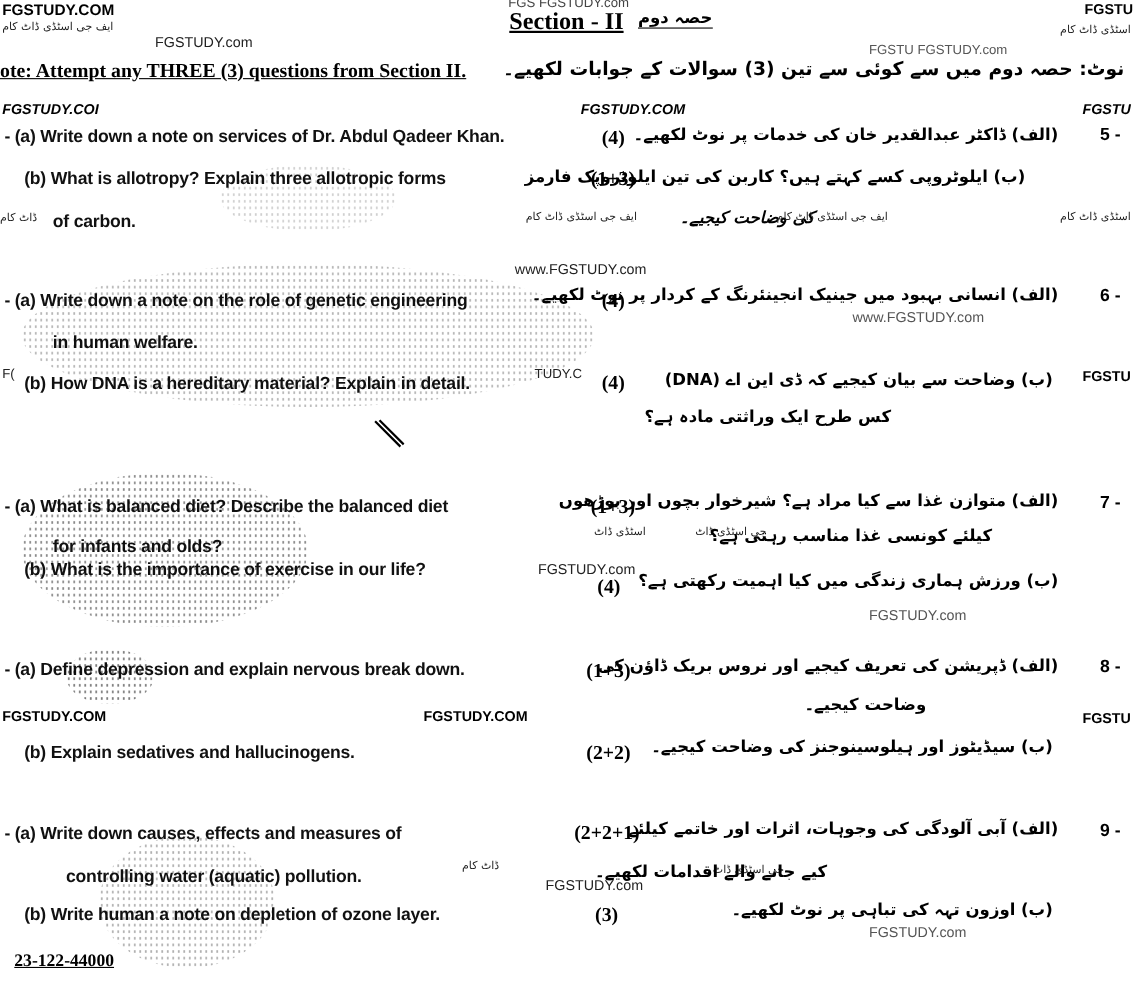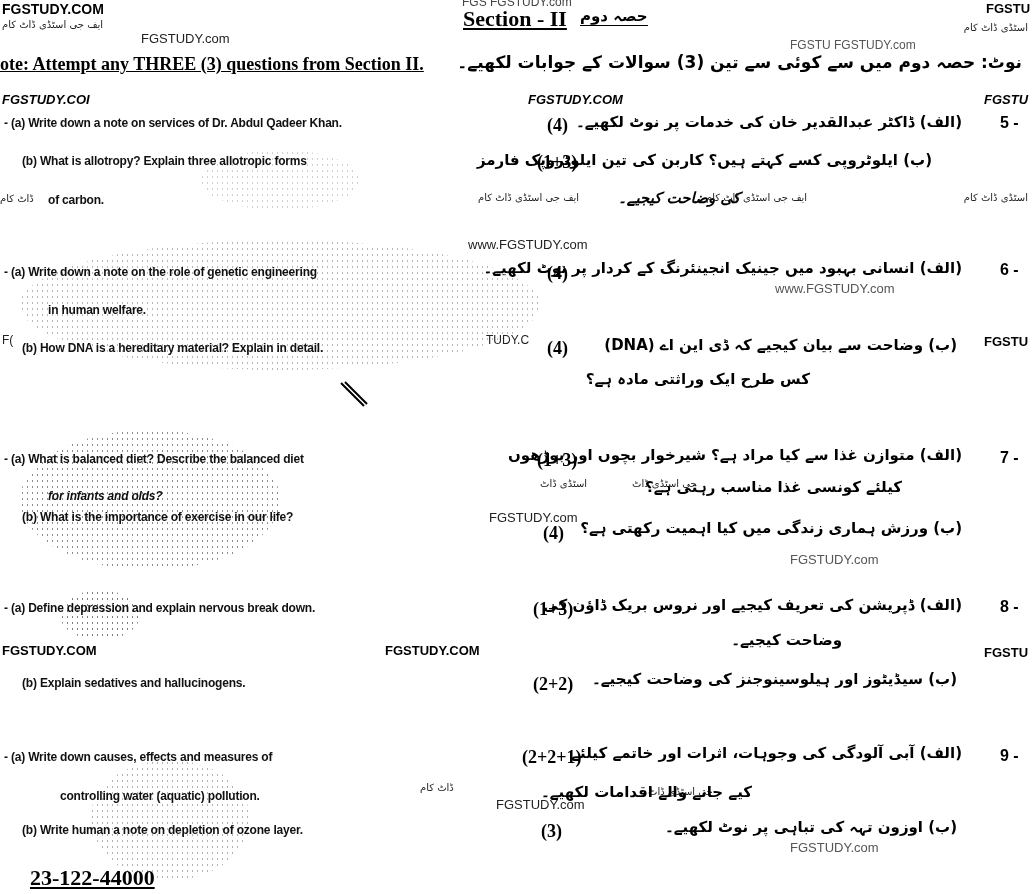--- a/index.html
+++ b/index.html
@@ -3,21 +3,21 @@
 <meta charset="utf-8">
 <style>
   html, body { margin:0; padding:0; background:#ffffff; }
   body { width:1032px; height:894px; position:relative; overflow:hidden; color:#000; font-family:"Liberation Sans", sans-serif; }
   .abs { position:absolute; white-space:nowrap; }
   .wm { font-family:"Liberation Sans", sans-serif; font-weight:bold; font-size:13px; color:#000; }
   .wm-i { font-style:italic; }
   .wm-thin { font-family:"Liberation Sans", sans-serif; font-weight:normal; font-size:13px; color:#222; }
   .wm-small { font-size:12px; }
   .serif-b { font-family:"Liberation Serif", serif; font-weight:bold;text-decoration:underline; }
-  .q { font-family:"Liberation Sans", sans-serif; font-weight:bold; font-size:12px; letter-spacing:-0.2px; color:#111; }
+  .q { font-family:"Liberation Sans", sans-serif; font-weight:bold; font-size:16px; letter-spacing:-0.2px; color:#111; }
   .marks { font-family:"Liberation Serif", serif; font-weight:bold; font-size:18px; color:#000; }
   .ur { font-family:"DejaVu Sans", sans-serif; font-weight:bold; font-size:15px; direction:rtl; unicode-bidi:plaintext; color:#000; }
   .ur-s { font-family:"DejaVu Sans", sans-serif; font-size:10px; direction:rtl; color:#222; }
   .qnum { font-family:"Liberation Sans", sans-serif; font-weight:bold; font-size:16px; }
   .noise { position:absolute; border-radius:50%; pointer-events:none;
     background-image: radial-gradient(#000 0.8px, transparent 1px);
     background-size: 5px 6px; opacity:0.28; }
   .underline { border-bottom:1.5px solid #000; }
 </style>
 </head>
@@ -95,21 +95,21 @@
 
 <svg class="abs" style="left:338px;top:380px;" width="30" height="30">
   <path d="M3 3 L26 26 M7 2 L29 24" stroke="#000" stroke-width="2" fill="none"></path>
 </svg>
 
 <div>
   <div class="abs q" style="left:4px;top:452px;">
     <span>- </span><span>(a)</span>
     <span>What is balanced diet? Describe the balanced diet</span>
   </div>
-  <div class="abs q" style="left:48px;top:489px;font-style:italic;">for infants and olds?</div>
+  <div class="abs q" style="left:48px;top:489px;">for infants and olds?</div>
   <div class="abs marks" style="left:537px;top:450px;">(1+3)</div>
   <div class="abs ur" style="right:70px;top:446px;">(الف) متوازن غذا سے کیا مراد ہے؟ شیرخوار بچوں اور بوڑھوں</div>
   <div class="abs qnum" style="left:1000px;top:449px;">
     <span>7</span> -
   </div>
   <div class="abs ur-s" style="left:540px;top:478px;">اسٹڈی ڈاٹ</div>
   <div class="abs ur-s" style="left:632px;top:478px;">جی اسٹڈی ڈاٹ</div>
   <div class="abs ur" style="right:130px;top:478px;">کیلئے کونسی غذا مناسب رہتی ہے؟</div>
   <div class="abs wm-thin" style="left:489px;top:510px;">FGSTUDY.com</div>
 
@@ -164,19 +164,19 @@
 
   <div class="abs q" style="left:22px;top:823px;">
     <span>(b)</span>
     <span>Write human a note on depletion of ozone layer.</span>
   </div>
   <div class="abs marks" style="left:541px;top:821px;">(3)</div>
   <div class="abs ur" style="right:75px;top:818px;">(ب) اوزون تہہ کی تباہی پر نوٹ لکھیے۔</div>
   <div class="abs wm-thin" style="left:790px;top:840px;color:#555;">FGSTUDY.com</div>
 </div>
 
-<div class="abs serif-b" style="left:30px;top:865px;font-size:22px;">23-122-44000</div>
+<div class="abs serif-b" style="left:13px;top:865px;font-size:16px;">23-122-44000</div>
 
 <div class="noise" style="left:20px;top:240px;width:520px;height:130px;"></div>
 <div class="noise" style="left:20px;top:430px;width:260px;height:140px;opacity:0.45;"></div>
 <div class="noise" style="left:60px;top:590px;width:80px;height:50px;opacity:0.5;"></div>
 <div class="noise" style="left:90px;top:760px;width:160px;height:120px;opacity:0.3;"></div>
 <div class="noise" style="left:200px;top:150px;width:160px;height:60px;opacity:0.18;"></div>
 
 </body></html>

